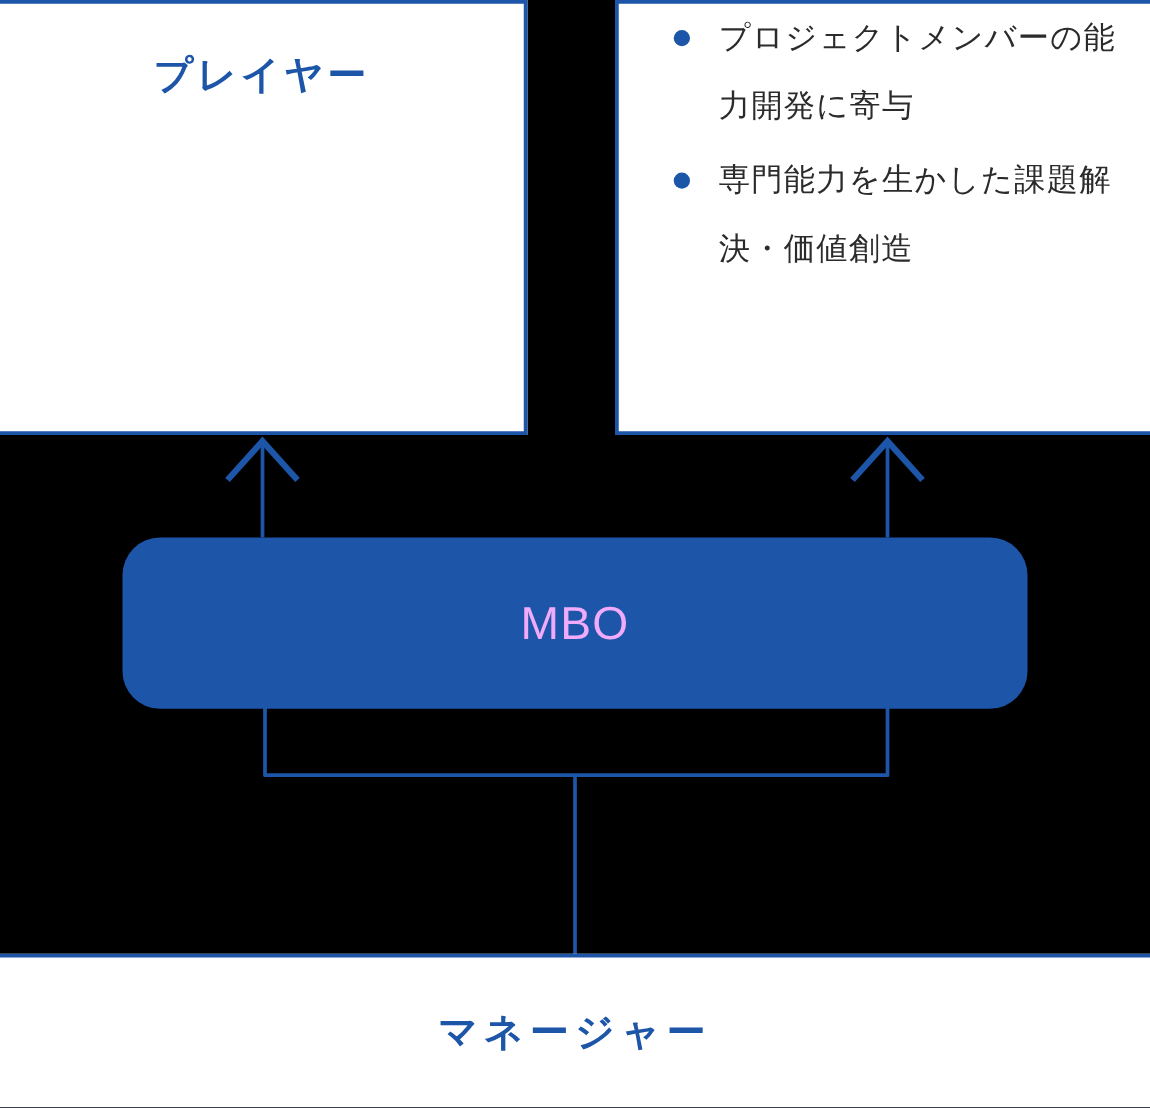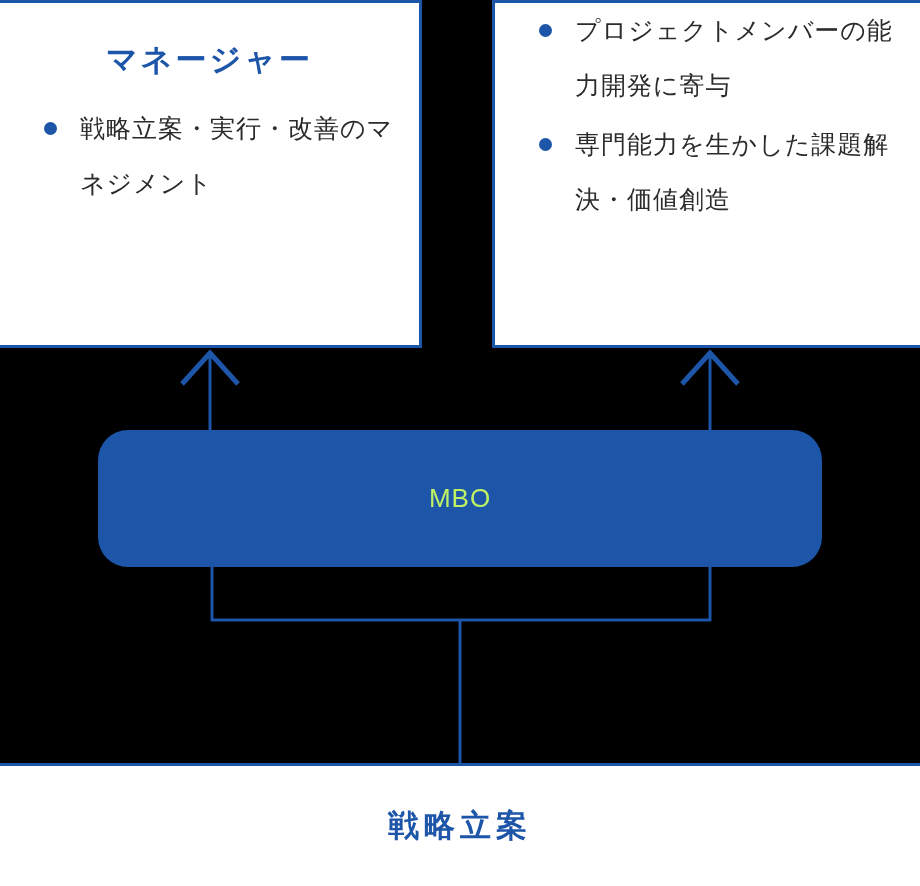--- a/index.html
+++ b/index.html
@@ -87,22 +87,22 @@
     top: 430px;
     width: 724px;
     height: 137px;
     background: #1D55A8;
     border-radius: 30px;
     display: flex;
     align-items: center;
     justify-content: center;
   }
   #mbo-label {
-    color: #bef264;
-    font-size: 26px;
+    color: #f0abfc;
+    font-size: 37px;
     letter-spacing: 1px;
   }
 
   
   #box-player {
     position: absolute;
     left: -3px;
     top: 763px;
     width: 926px;
     height: 126px;
@@ -119,26 +119,22 @@
     font-weight: bold;
     letter-spacing: 5px;
   }
 </style>
 </head>
 <body>
 
 <div id="canvas">
 
   <div class="role-box" id="box-manager">
-    <div class="role-title">マネージャー</div>
+    <div class="role-title">プレイヤー</div>
     <ul class="bullet-list">
-      <li class="bullet-item">
-        <span class="bullet-dot"></span>
-        <span>戦略立案・実行・改善のマネジメント</span>
-      </li>
     </ul>
   </div>
 
   <div class="role-box" id="box-specialist">
     <ul class="bullet-list">
       <li class="bullet-item">
         <span class="bullet-dot"></span>
         <span>プロジェクトメンバーの能力開発に寄与</span>
       </li>
       <li class="bullet-item">
@@ -166,16 +162,16 @@
       <line x1="211" y1="620" x2="711" y2="620" stroke="#1D55A8" stroke-width="3"></line>
       <line x1="460" y1="620" x2="460" y2="765" stroke="#1D55A8" stroke-width="3"></line>
     </g>
   </svg>
 
   <div id="mbo-box">
     <span id="mbo-label">MBO</span>
   </div>
 
   <div id="box-player">
-    <span id="player-title">戦略立案</span>
+    <span id="player-title">マネージャー</span>
   </div>
 
 </div>
 
 </body></html>

